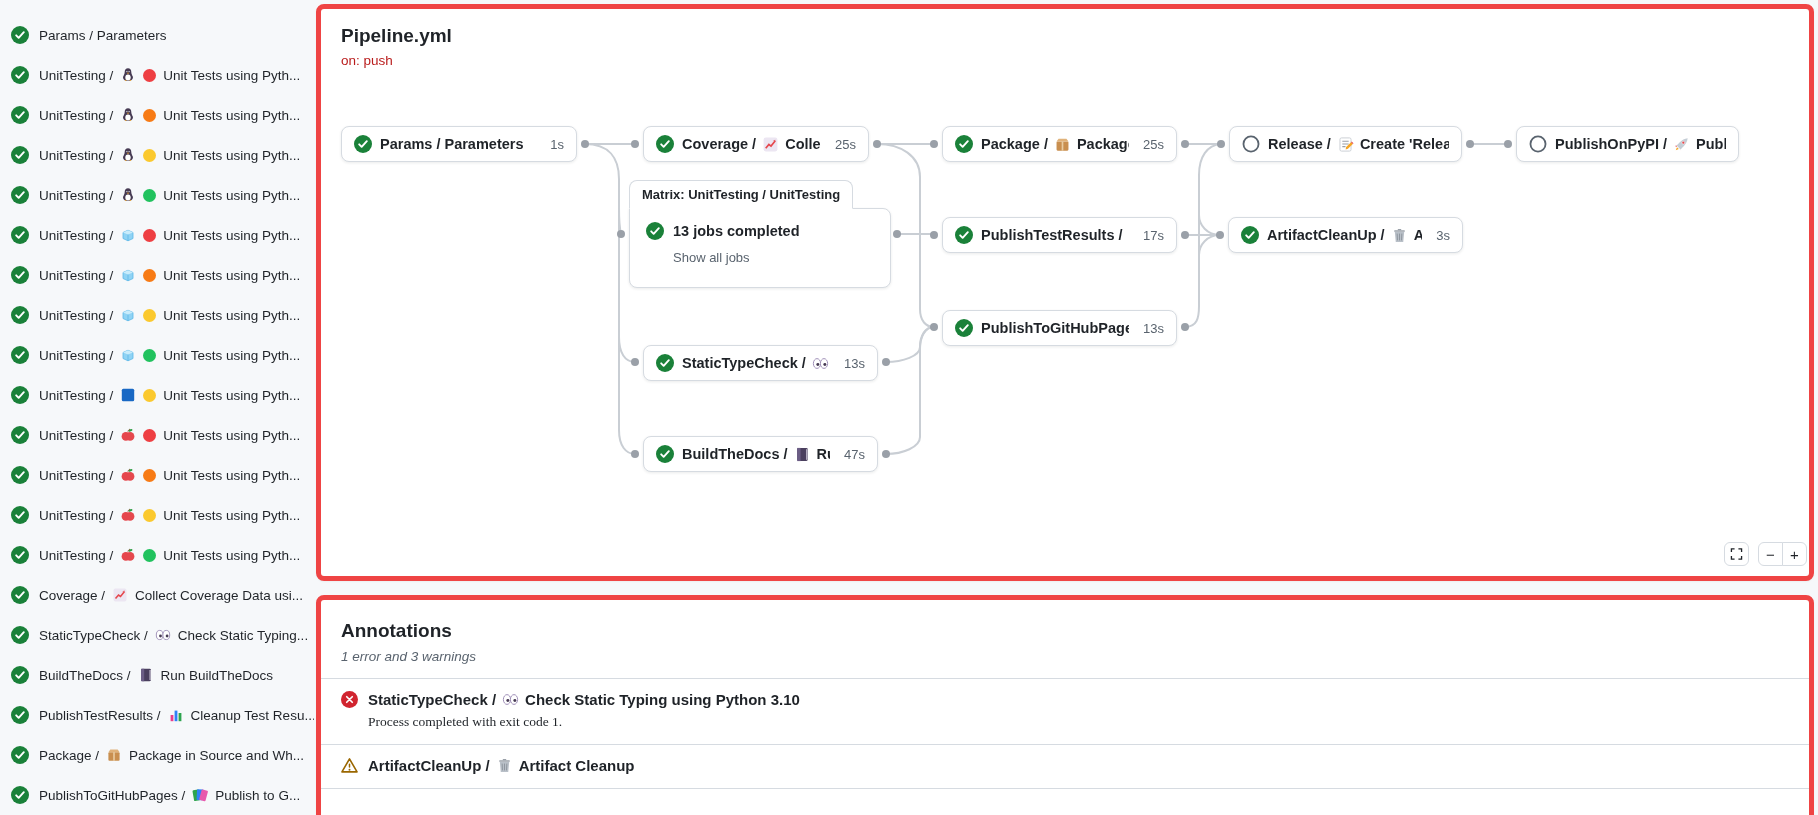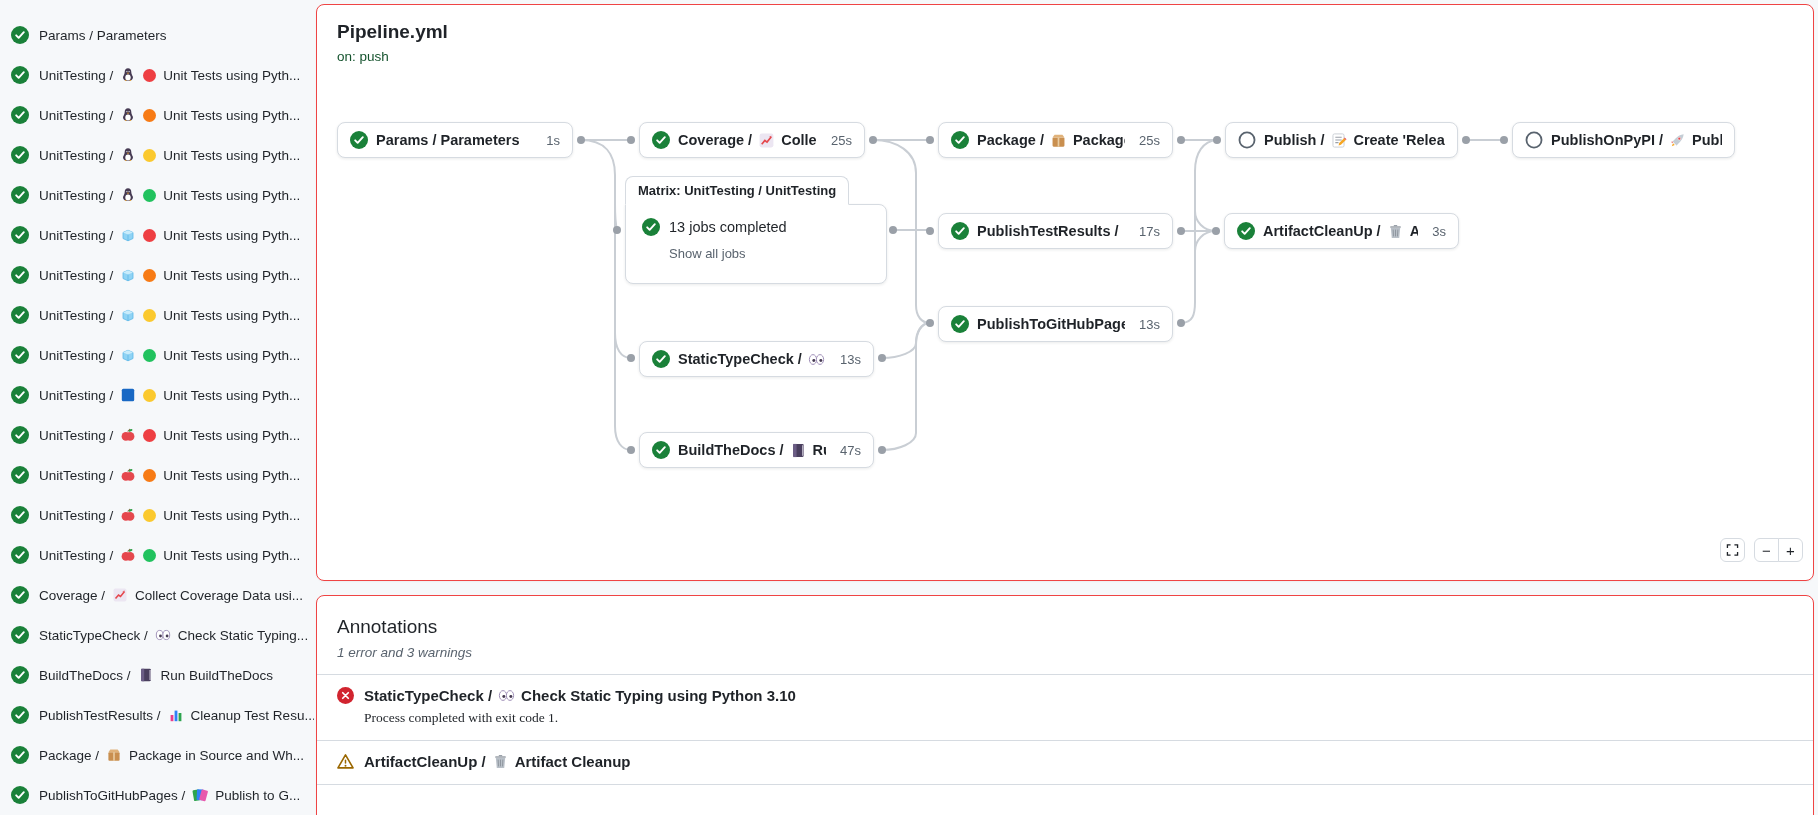--- a/index.html
+++ b/index.html
@@ -1,36 +1,36 @@
 <!DOCTYPE html>
 <html><head>
 <meta charset="utf-8">
 <style>
   * { margin:0; padding:0; box-sizing:border-box; }
   html,body { width:1818px; height:815px; overflow:hidden; }
   body {
     position:relative; background:#f6f8fa; color:#1f2328;
     font-family:"Liberation Sans", sans-serif;
   }
-  .card { position:absolute; background:#fff; border:1px solid #ef4444; border-radius:8px; box-shadow:0 1px 2px rgba(27,31,36,.04); }
+  .card { position:absolute; background:#fff; border:5px solid #ef4444; border-radius:8px; box-shadow:0 1px 2px rgba(27,31,36,.04); }
 
   
   #sidebar { position:absolute; left:0; top:15px; width:314px; }
   .side-item { height:40px; display:flex; align-items:center; gap:10px; padding-left:11px; cursor:pointer; overflow:hidden; }
   .side-item .txt { display:flex; align-items:center; gap:7px; min-width:0; overflow:hidden; font-size:13.5px; color:#1f2328; }
   .side-item .txt span { white-space:nowrap; }
   .sicon { width:18px; height:18px; flex:none; }
   .sicon svg, .os svg, .nicon svg, .aicon svg { width:100%; height:100%; display:block; }
   .os { width:16px; height:16px; flex:none; }
   .dot { width:13px; height:13px; border-radius:50%; flex:none; }
 
   
   #graph-card { left:316px; top:4px; width:1498px; height:577px; }
   .gtitle { position:absolute; left:20px; top:16px; font-size:19px; font-weight:700; }
-  .gtrigger { position:absolute; left:20px; top:44px; font-size:13.5px; color:#14532d; }
+  .gtrigger { position:absolute; left:20px; top:44px; font-size:13.5px; color:#b91c1c; }
   #edges { position:absolute; left:0; top:0; width:1498px; height:577px; }
   .node { position:absolute; height:36px; background:#fff; border:1px solid #d6dbe1; border-radius:8px;
           box-shadow:0 1px 3px rgba(27,31,36,.09); display:flex; align-items:center; gap:8px;
           padding:0 12px; cursor:pointer; z-index:2; }
   .node .lbl { display:flex; align-items:center; gap:6px; min-width:0; overflow:hidden;
                font-size:14.5px; font-weight:600; flex:1; }
   .node .lbl span { white-space:nowrap; }
   .nicon { width:17px; height:17px; flex:none; }
   .node .dur { font-size:13px; color:#59636e; flex:none; margin-left:6px; }
   #node-params{left:20px;top:117px;width:236px;}
@@ -43,36 +43,36 @@
   #node-publishtogithubpages{left:621px;top:301px;width:235px;}
   #node-statictypecheck{left:322px;top:336px;width:235px;}
   #node-buildthedocs{left:322px;top:427px;width:235px;}
 
   #matrix-tab { position:absolute; left:308px; top:171px; height:29px; padding:0 12px; background:#fff;
                 border:1px solid #d6dbe1; border-bottom:1px solid #fff; border-radius:8px 8px 0 0;
                 font-size:13px; font-weight:600; line-height:27px; z-index:3; cursor:pointer; }
   #matrix-body { position:absolute; left:308px; top:199px; width:262px; height:80px; background:#fff;
                  border:1px solid #d6dbe1; border-radius:0 8px 8px 8px; box-shadow:0 1px 3px rgba(27,31,36,.09);
                  padding:13px 16px; z-index:2; }
-  .mrow { display:flex; align-items:center; gap:9px; font-size:14.5px; font-weight:400; }
+  .mrow { display:flex; align-items:center; gap:9px; font-size:14.5px; font-weight:700; }
   #show-all-jobs { display:inline-block; margin:10px 0 0 27px; font-size:13px; color:#59636e; cursor:pointer; text-decoration:none; }
 
   #fs-btn { position:absolute; left:1403px; top:533px; width:25px; height:24px; background:#fff;
             border:1px solid #d6dbe1; border-radius:6px; display:flex; align-items:center; justify-content:center; cursor:pointer; padding:4px;}
   #fs-btn svg{width:100%;height:100%;}
   #zoom-group { position:absolute; left:1437px; top:533px; display:flex; }
   #zoom-group button { width:25px; height:24px; background:#fff; border:1px solid #d6dbe1;
             font-size:15px; color:#1f2328; cursor:pointer; line-height:1; font-family:"Liberation Sans",sans-serif;}
   #zoom-group button:first-child { border-radius:6px 0 0 6px; }
   #zoom-group button:last-child { border-radius:0 6px 6px 0; margin-left:-1px; }
 
   
   #annotations-card { left:316px; top:595px; width:1498px; height:240px; }
   .ann-head { padding:20px 20px 14px; }
-  #ann-title { font-size:19px; font-weight:400; }
+  #ann-title { font-size:19px; font-weight:700; }
   #ann-sub { font-size:13.5px; color:#59636e; margin-top:7px;font-style:italic; }
   .ann-row { border-top:1px solid #d6dbe1; padding:12px 20px 14px; }
   .ann-title-row { display:flex; align-items:center; gap:10px; }
   .aicon { width:17px; height:17px; flex:none; }
   .atitle { display:flex; align-items:center; gap:6px; font-size:15px; font-weight:600; cursor:pointer; }
   .amsg { margin:6px 0 0 27px; font-family:Liberation Serif, serif; font-size:13.5px; color:#1f2328; }
   .ann-spacer { border-top:1px solid #d6dbe1; height:40px; }
 </style>
 </head>
 <body>
@@ -606,21 +606,21 @@
       </span>
       <span class="dur">25s</span>
     </div>
     <div class="node" id="node-release">
       <span class="sicon">
         <svg viewBox="0 0 16 16">
           <circle cx="8" cy="8" r="6.7" fill="#fff" stroke="#59636e" stroke-width="1.6"></circle>
         </svg>
       </span>
       <span class="lbl">
-        <span>Publish /</span>
+        <span>Release /</span>
         <span class="nicon">
           <svg viewBox="0 0 16 16">
             <rect x="2.8" y="1.8" width="10.4" height="12.4" rx="1.4" fill="#fff" stroke="#c9ced4" stroke-width=".9"></rect>
             <path d="M5 5h6M5 7.5h6M5 10h3" stroke="#9aa0a8" stroke-width="1"></path>
             <path d="M8.6 10.4l4.6-4.6 1.7 1.7-4.6 4.6-2.2.5z" fill="#f6a623"></path>
             <path d="M13.2 5.8l1.7 1.7.6-.6-1.7-1.7z" fill="#e5484d"></path>
           </svg>
         </span>
         <span>Create 'Release P...</span>
       </span>

